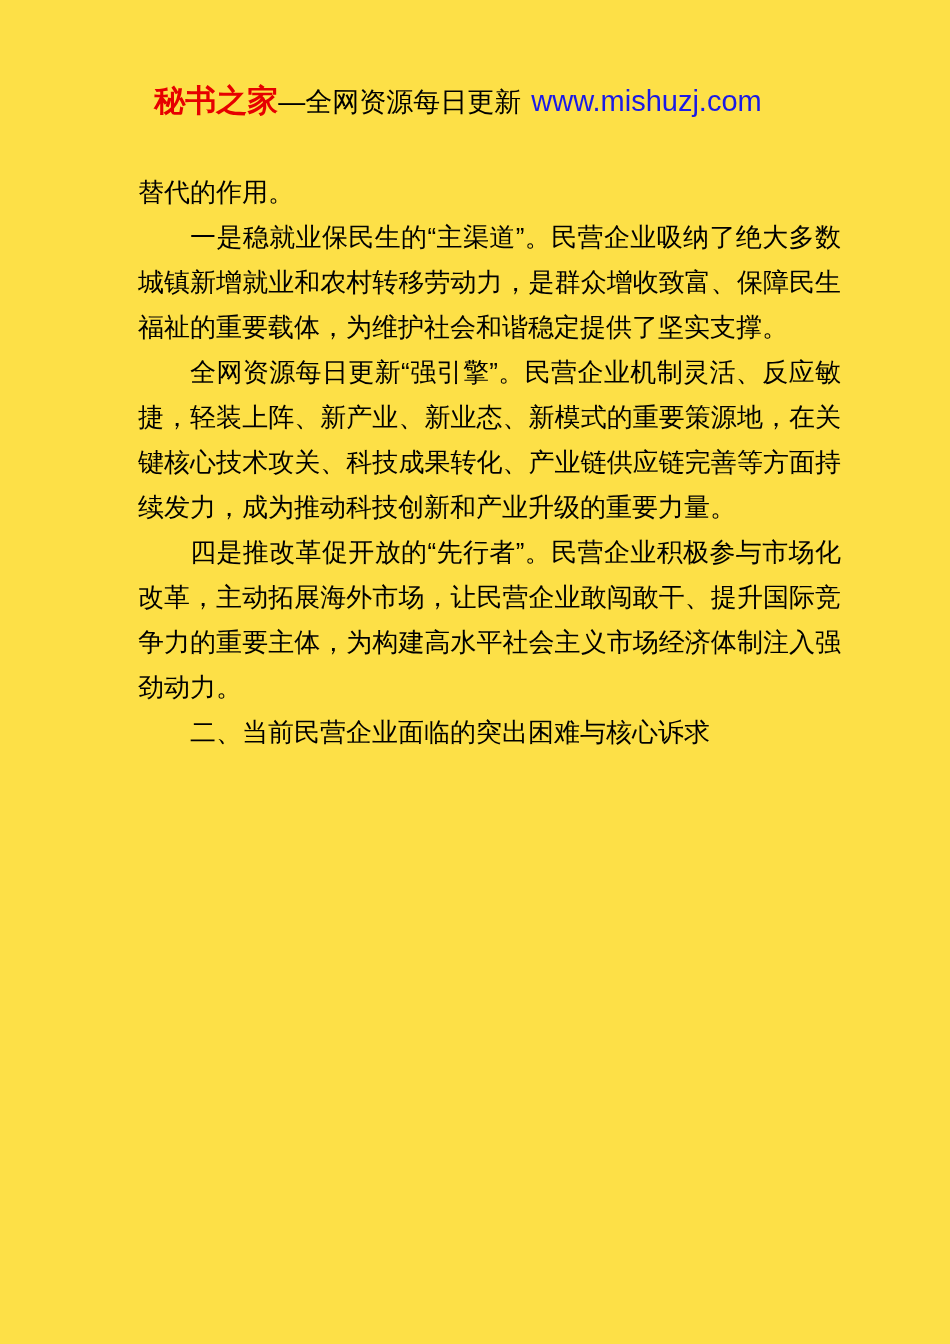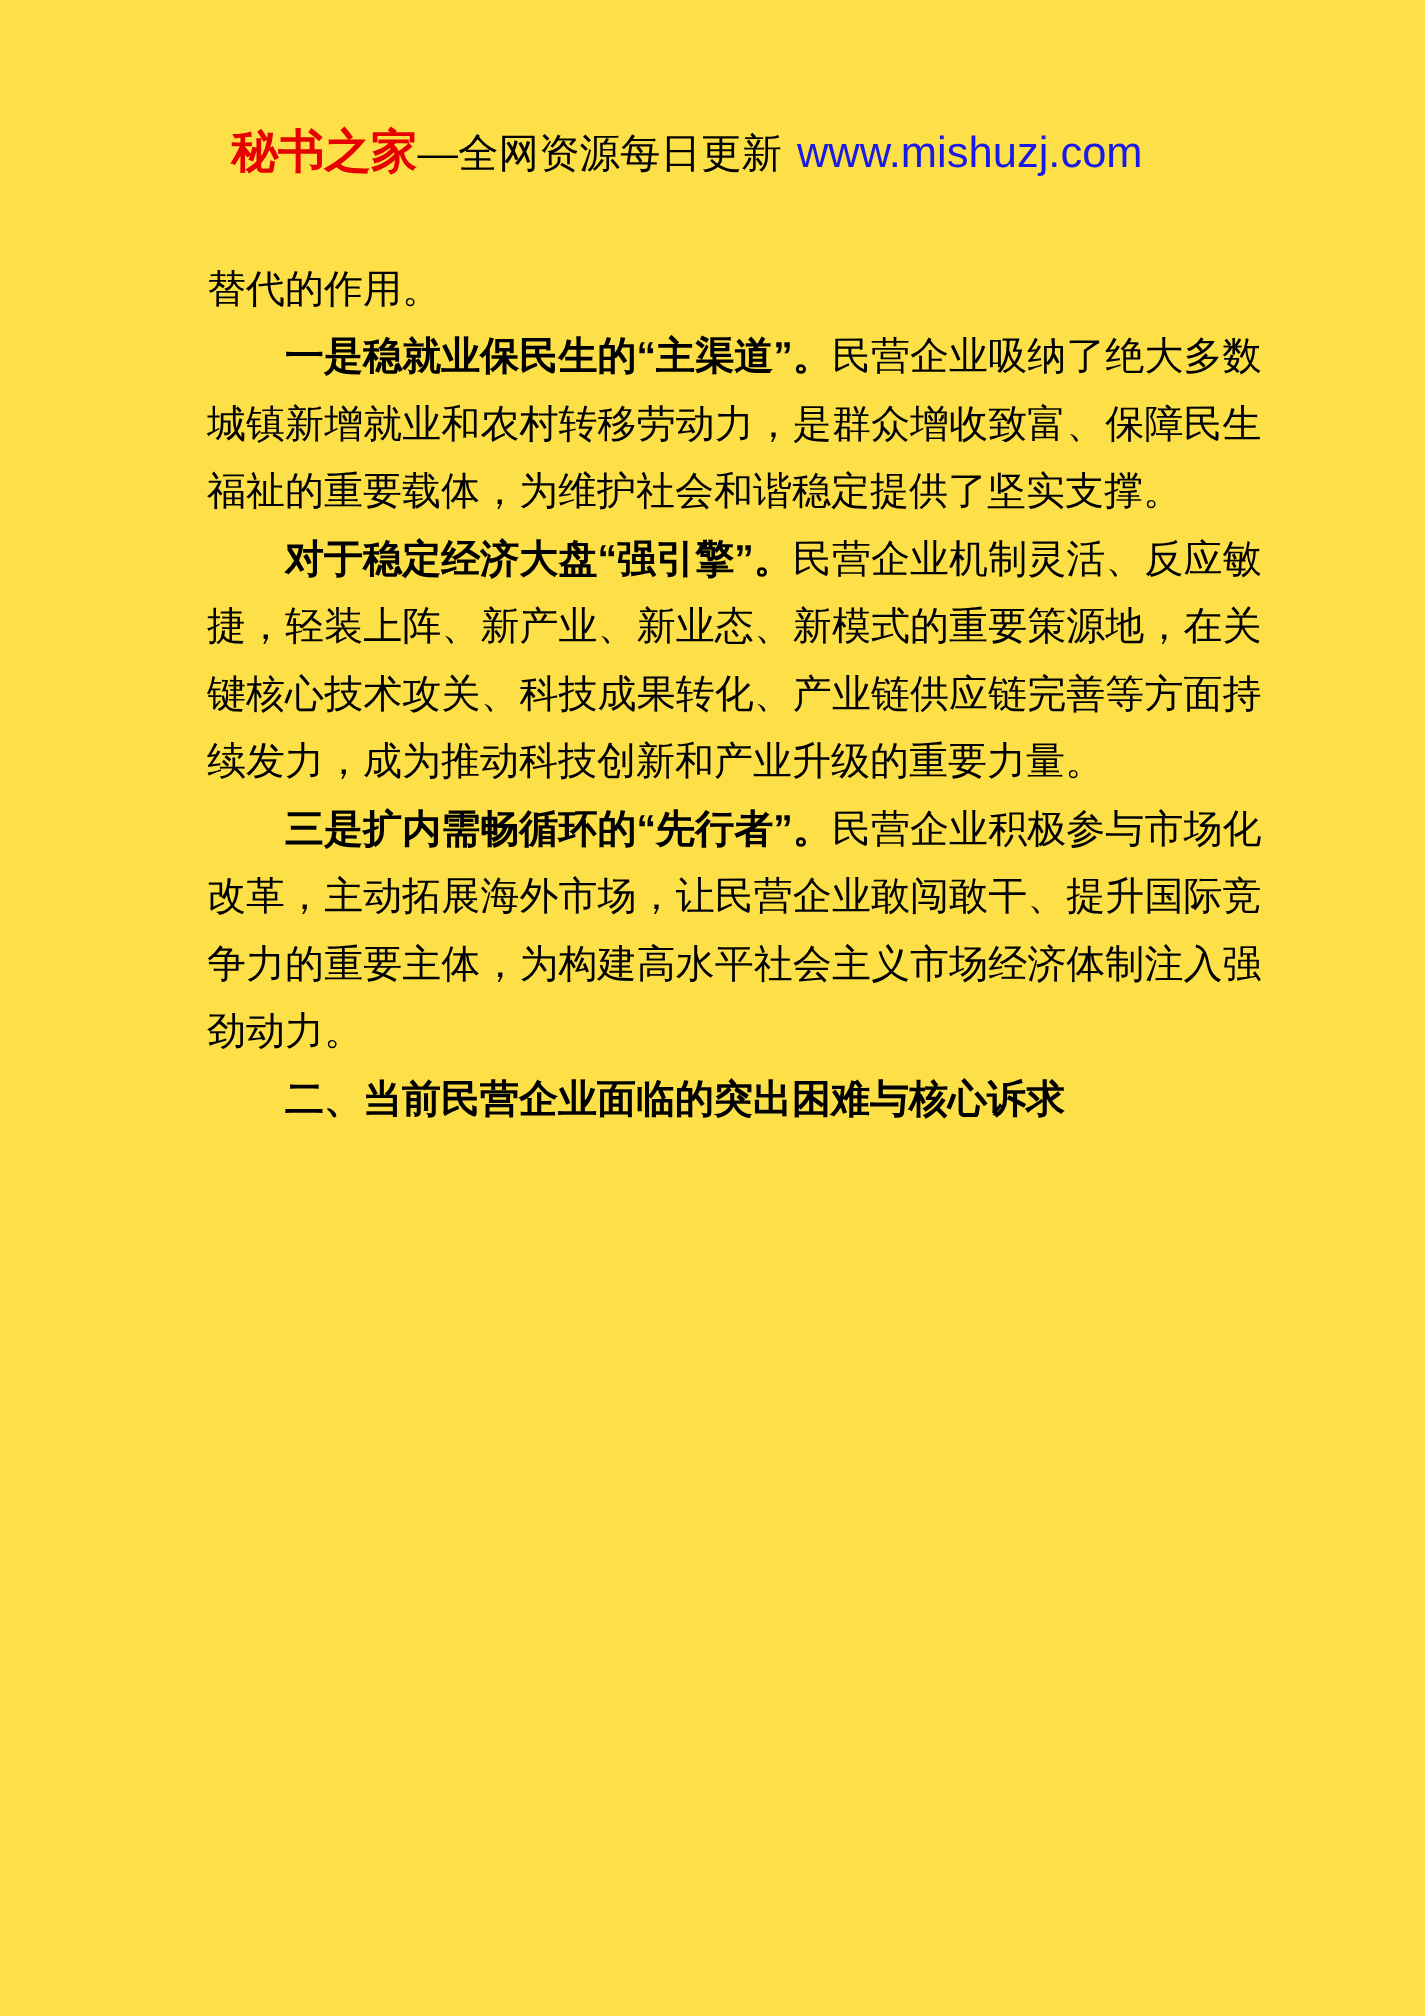--- a/index.html
+++ b/index.html
@@ -54,33 +54,33 @@
     text-align: justify;
   }
   .para {
     margin: 0;
     padding: 0;
   }
   .para.indent {
     text-indent: 52px;
   }
   .lead {
-    font-weight: bold;
+    font-weight: normal;
   }
 </style>
 </head>
 <body>
 
 <div class="page">
 
   <div class="doc-header">
     <span class="site-name" style="color: rgb(230, 0, 0);">秘书之家</span><span class="header-dash">—</span><span class="tagline">全网资源每日更新</span><a class="site-url" href="#" style="color: rgb(26, 26, 230);">www.mishuzj.com</a>
   </div>
 
   <div class="content">
       <p class="para"><span>替代的作用。</span></p>
       <p class="para indent"><span class="lead">一是稳就业保民生的“主渠道”。</span><span>民营企业吸纳了绝大多数城镇新增就业和农村转移劳动力，是群众增收致富、保障民生福祉的重要载体，为维护社会和谐稳定提供了坚实支撑。</span></p>
-      <p class="para indent"><span class="lead">对于稳定经济大盘“强引擎”。</span><span>民营企业机制灵活、反应敏捷，轻装上阵、新产业、新业态、新模式的重要策源地，在关键核心技术攻关、科技成果转化、产业链供应链完善等方面持续发力，成为推动科技创新和产业升级的重要力量。</span></p>
-      <p class="para indent"><span class="lead">三是扩内需畅循环的“先行者”。</span><span>民营企业积极参与市场化改革，主动拓展海外市场，让民营企业敢闯敢干、提升国际竞争力的重要主体，为构建高水平社会主义市场经济体制注入强劲动力。</span></p>
+      <p class="para indent"><span class="lead">全网资源每日更新“强引擎”。</span><span>民营企业机制灵活、反应敏捷，轻装上阵、新产业、新业态、新模式的重要策源地，在关键核心技术攻关、科技成果转化、产业链供应链完善等方面持续发力，成为推动科技创新和产业升级的重要力量。</span></p>
+      <p class="para indent"><span class="lead">四是推改革促开放的“先行者”。</span><span>民营企业积极参与市场化改革，主动拓展海外市场，让民营企业敢闯敢干、提升国际竞争力的重要主体，为构建高水平社会主义市场经济体制注入强劲动力。</span></p>
       <p class="para indent"><span class="lead">二、当前民营企业面临的突出困难与核心诉求</span></p>
     </div>
 
 </div>
 
 </body></html>

